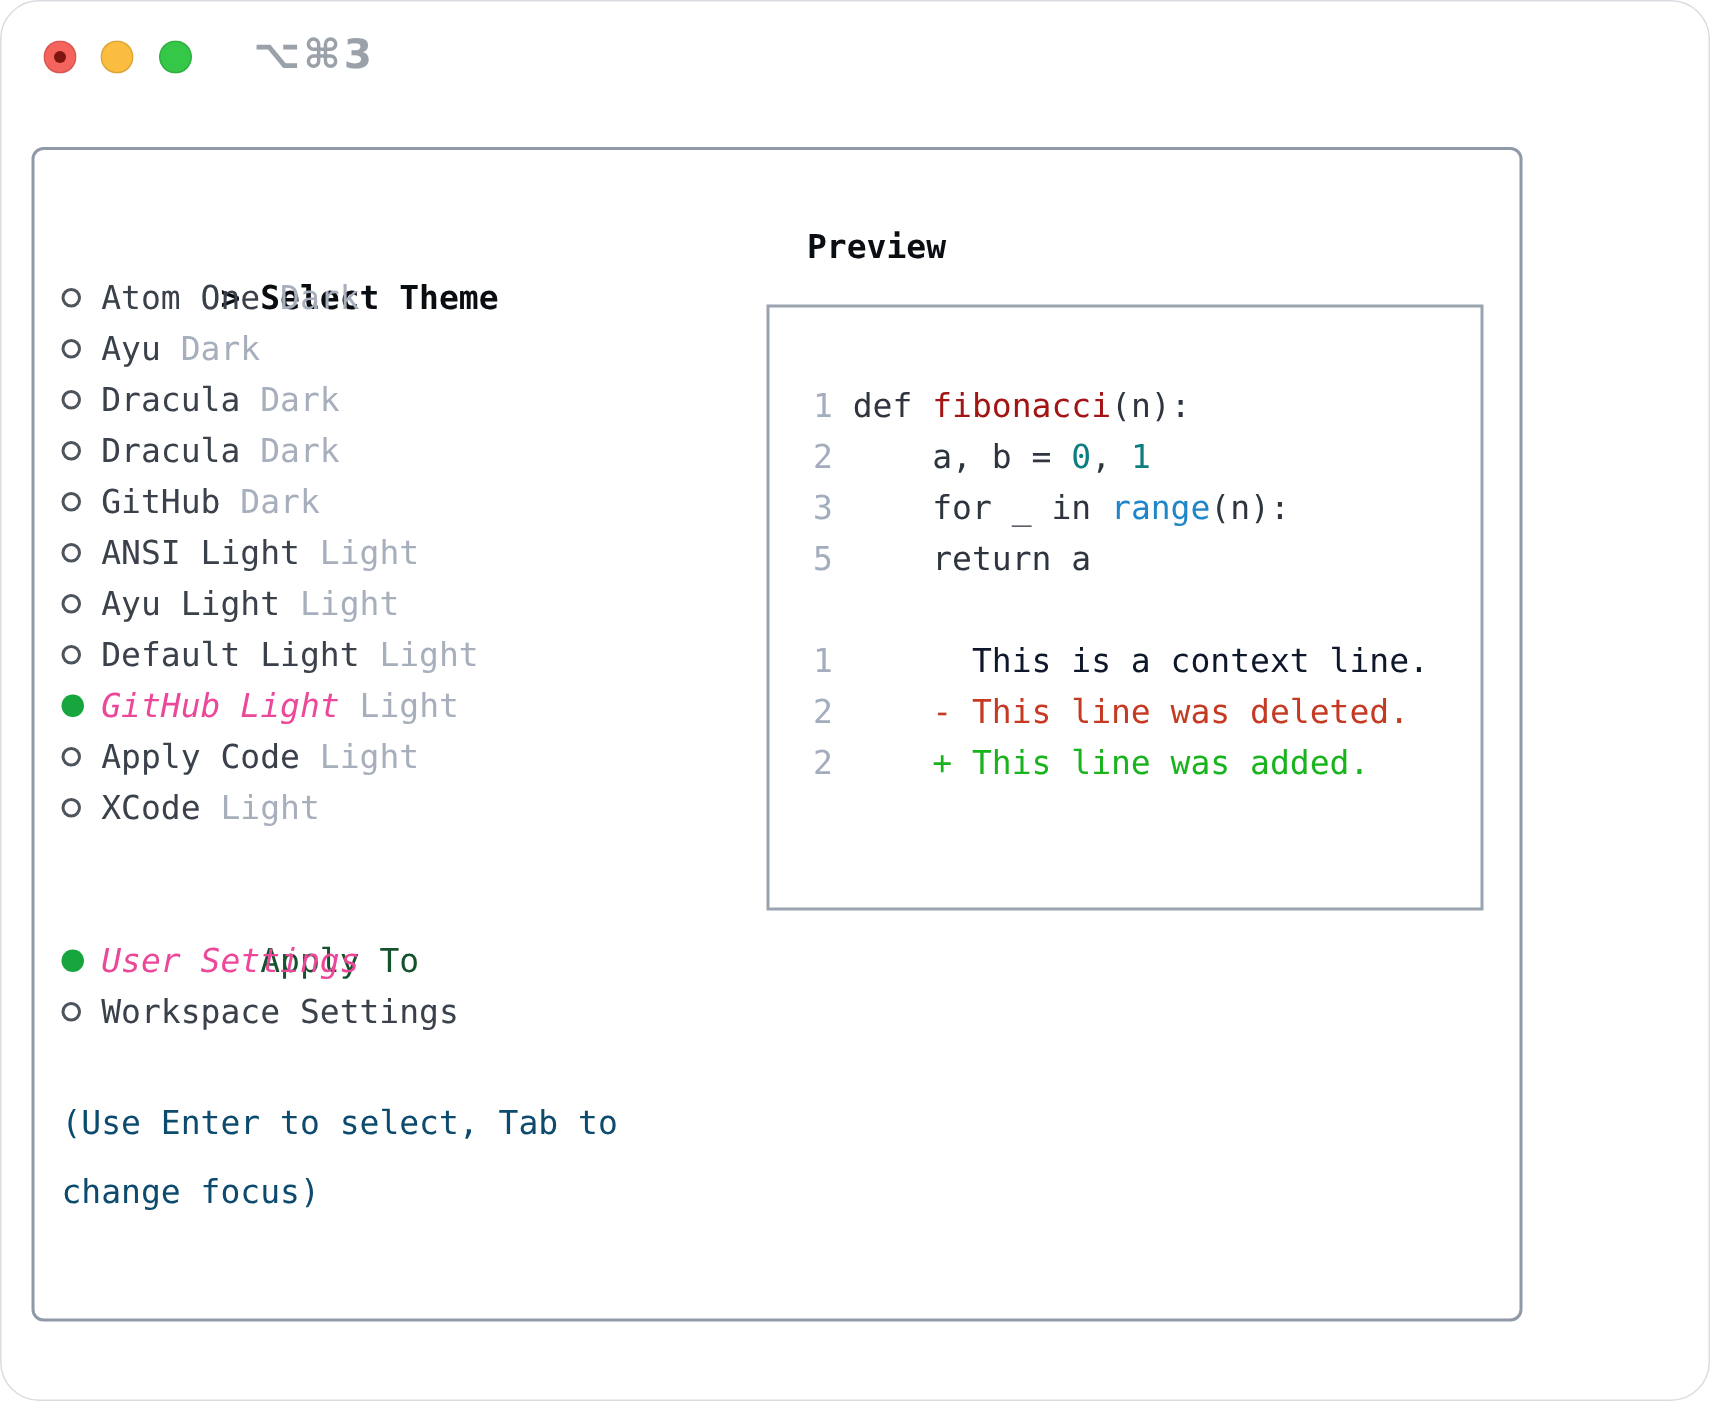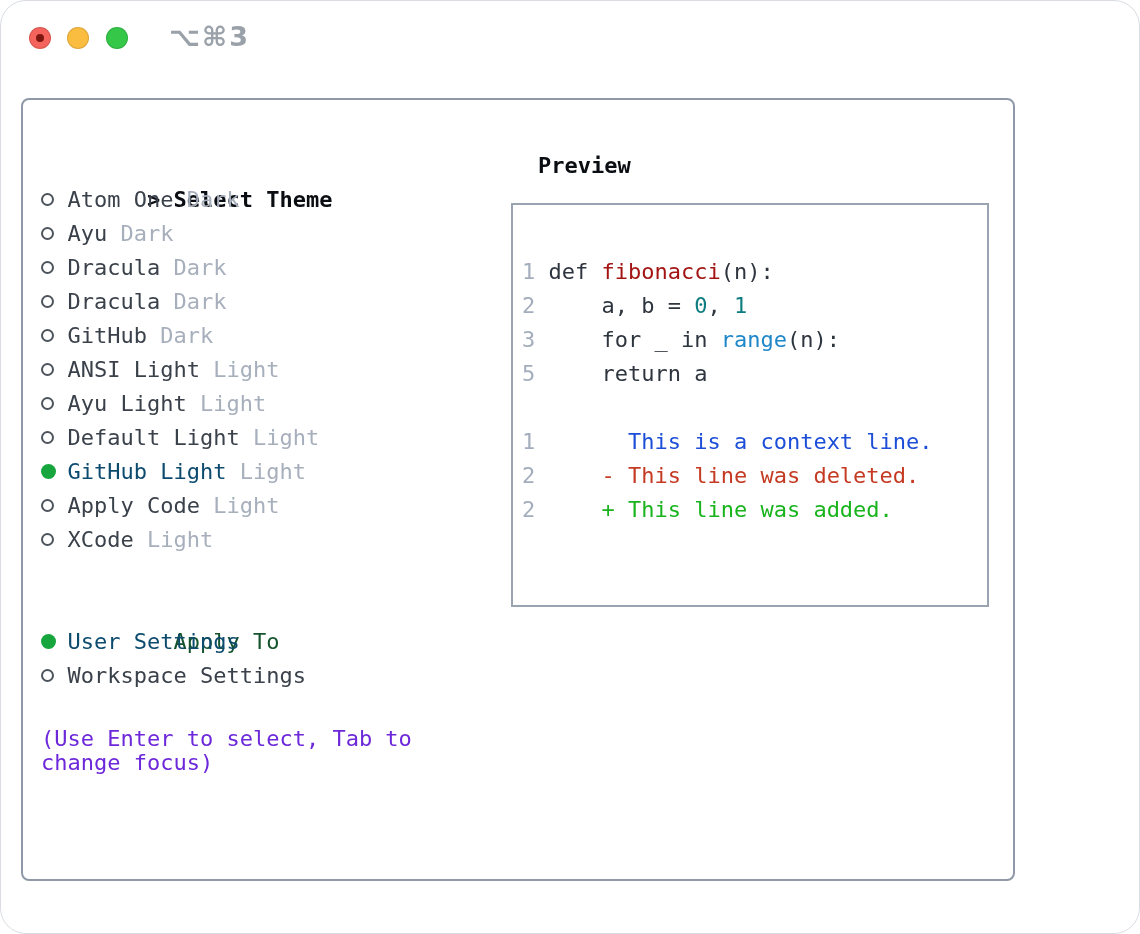--- a/index.html
+++ b/index.html
@@ -32,40 +32,40 @@
     border:2px solid #8f99a7; border-radius:8px; background:#ffffff;
   }
   .left-col { position:absolute; left:18px; top:49px; width:430px; }
   .row { height:34px; line-height:34px; font-size:22px; white-space:pre; }
   .marker { display:inline-block; width:2ch; }
   .ring { display:inline-block; width:13px; height:13px; border-radius:50%;
           border:2px solid #4d545c; vertical-align:middle; margin-top:-3px; }
   .ring.filled { width:15px; height:15px; border:none; background:#16a63d; }
   .hdr { font-weight:bold; color:#0a0d11; }
   .theme-name { color:#3a414a; }
-  .theme-name.selected { color:#0c4a6e; }
+  .theme-name.selected { color:#ec4899;font-style:italic; }
   .variant { color:#a7afbc; }
   .apply-hdr { color:#14532d; }
   .hint {
-    margin-top:34px; width:420px; font-size:22px; line-height:24px;
-    color:#6d28d9; white-space:normal;
+    margin-top:34px; width:420px; font-size:22px; line-height:46px;
+    color:#0c4a6e; white-space:normal;
   }
   
   .preview-hdr { position:absolute; left:480px; top:49px;margin-left:35px; }
   .preview-box {
     position:absolute; left:488px; top:103px; width:478px; height:404px;
     border:2px solid #9aa4b0; background:#ffffff;
-    padding:50px 0 0 9px; overflow:hidden;
+    padding:50px 0 0 29px; overflow:hidden;
   }
   .gutter { display:inline-block; width:1ch; color:#a3adbd; }
   .seg-default  { color:#2e353e; }
   .seg-function { color:#a31515; }
   .seg-number   { color:#0e7d80; }
   .seg-builtin  { color:#1f87c9; }
-  .seg-context  { color:#1d4ed8; }
+  .seg-context  { color:#0f172a; }
   .seg-deleted  { color:#c43a22; }
   .seg-added    { color:#19b41d; }
 </style>
 </head>
 <body>
 
 <div class="window">
 
   <div class="titlebar">
     <div class="traffic close">

